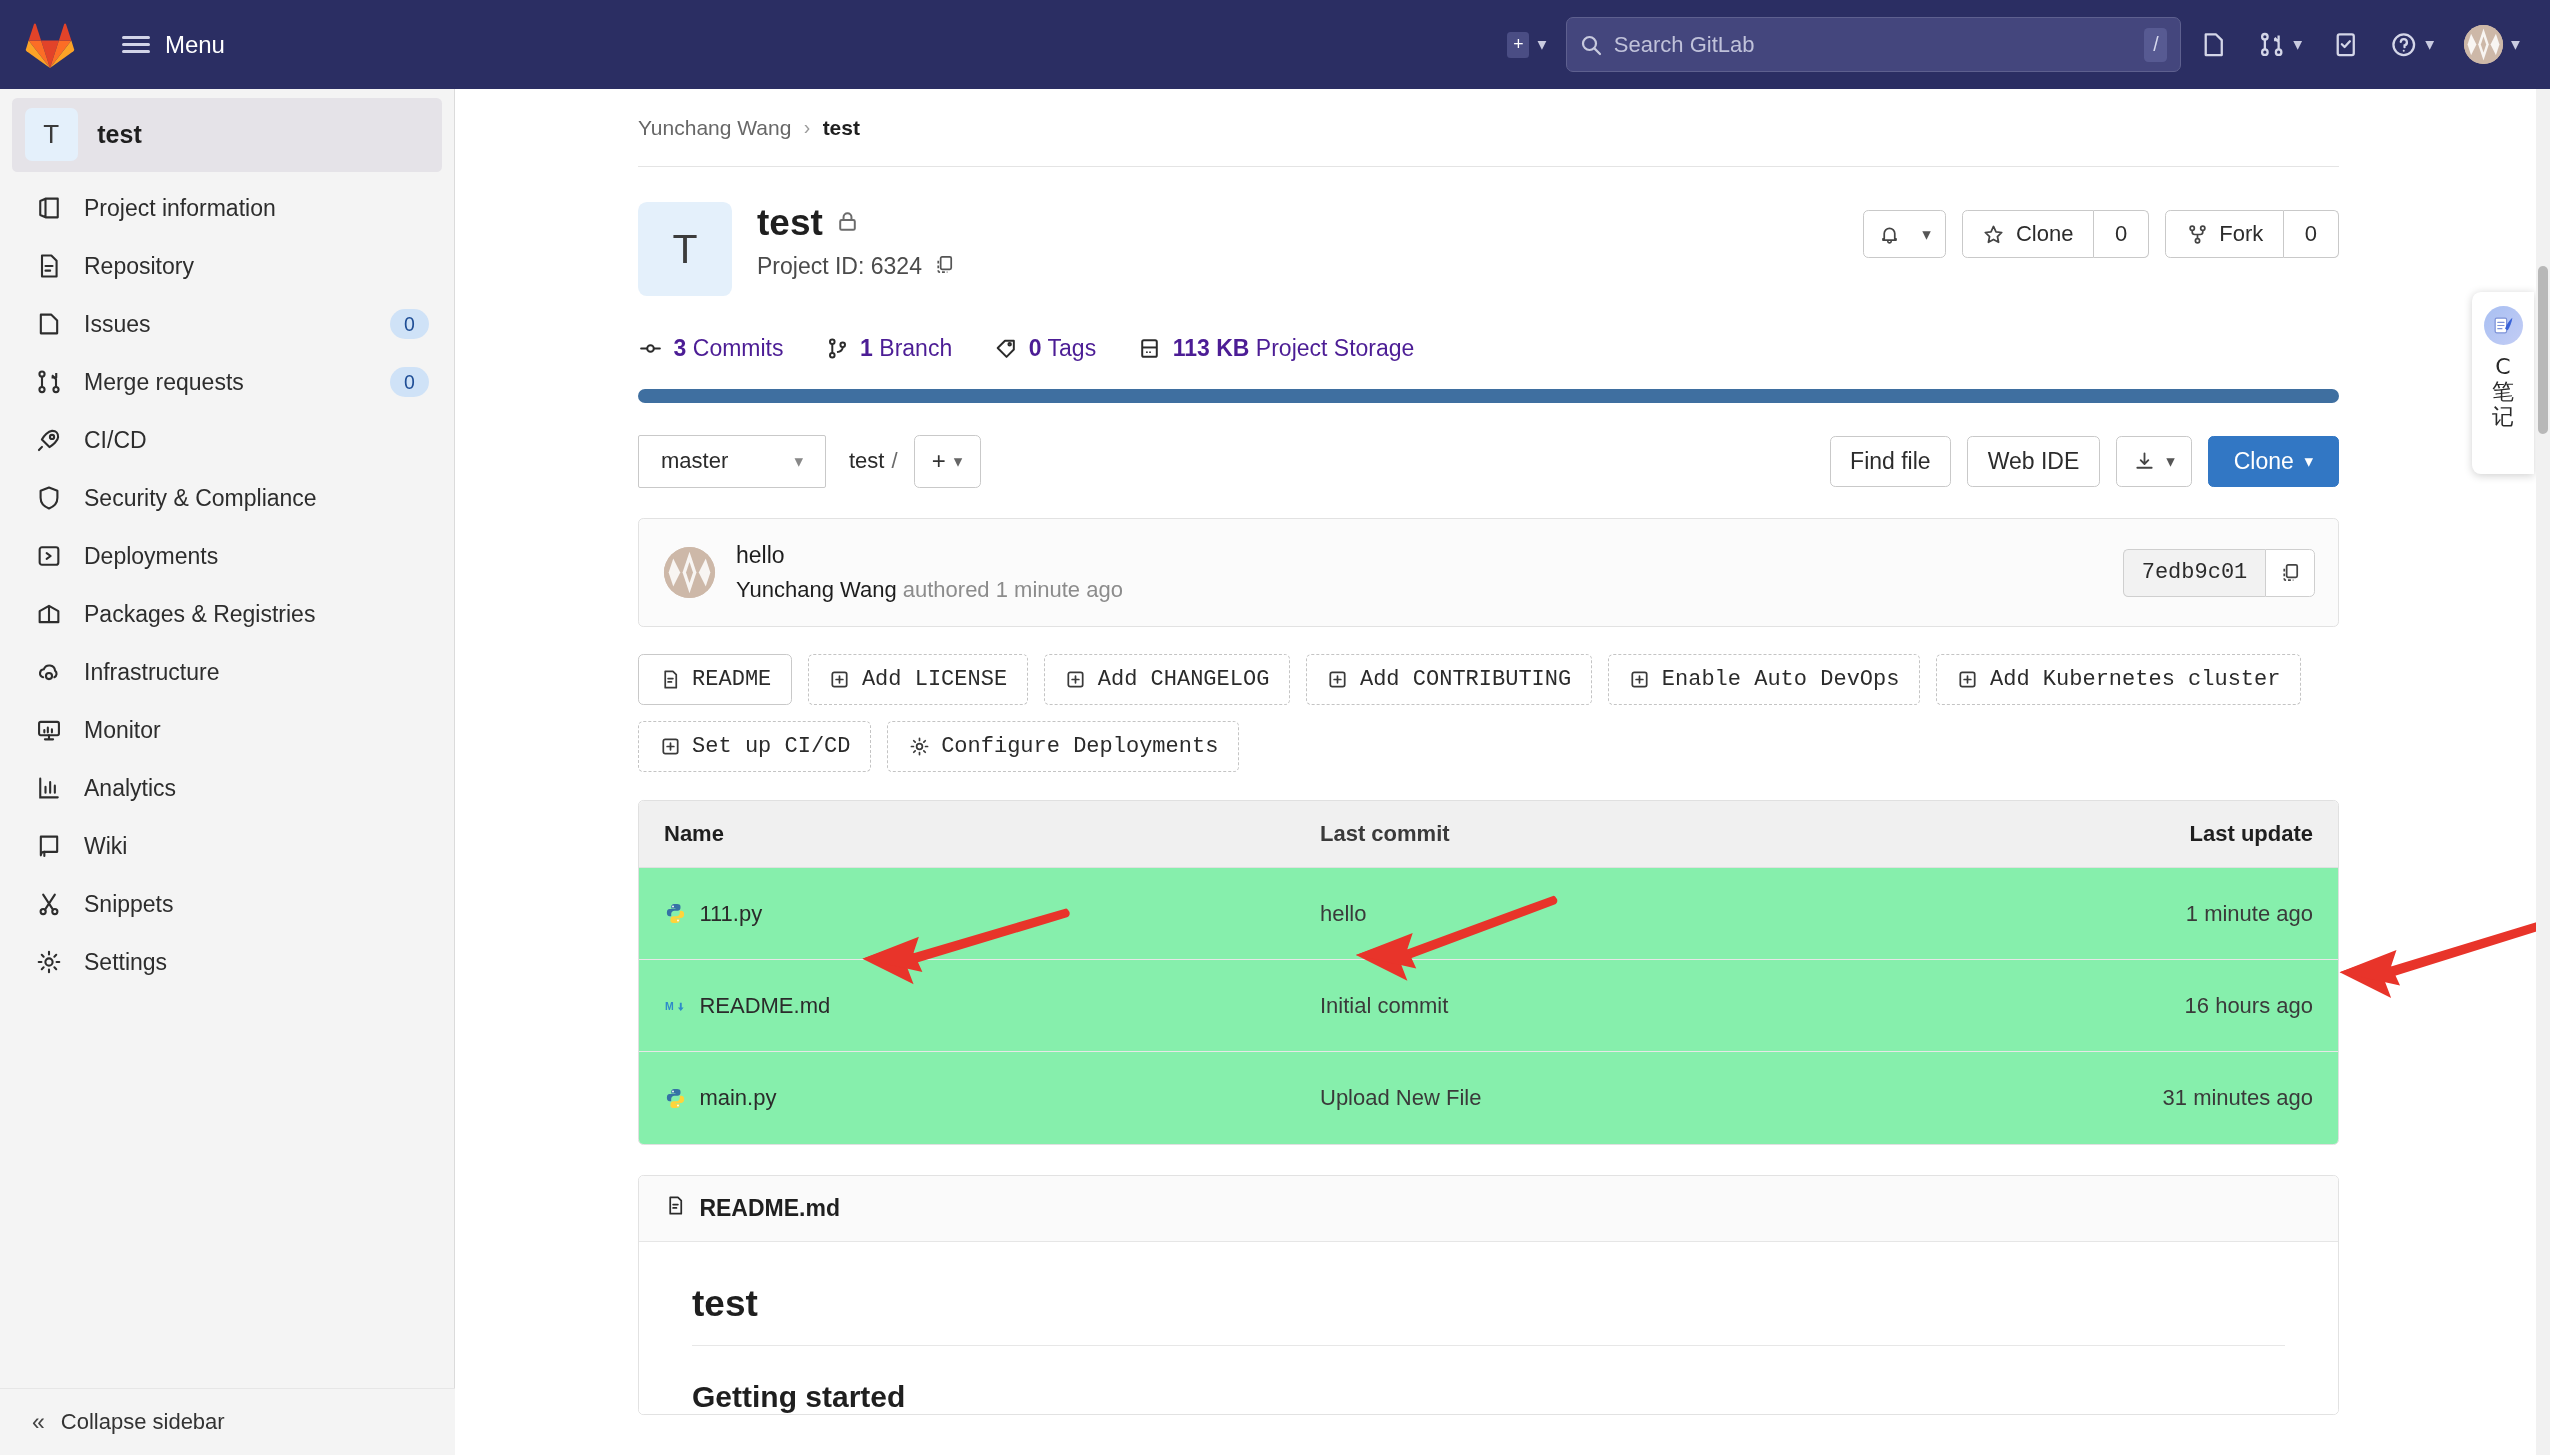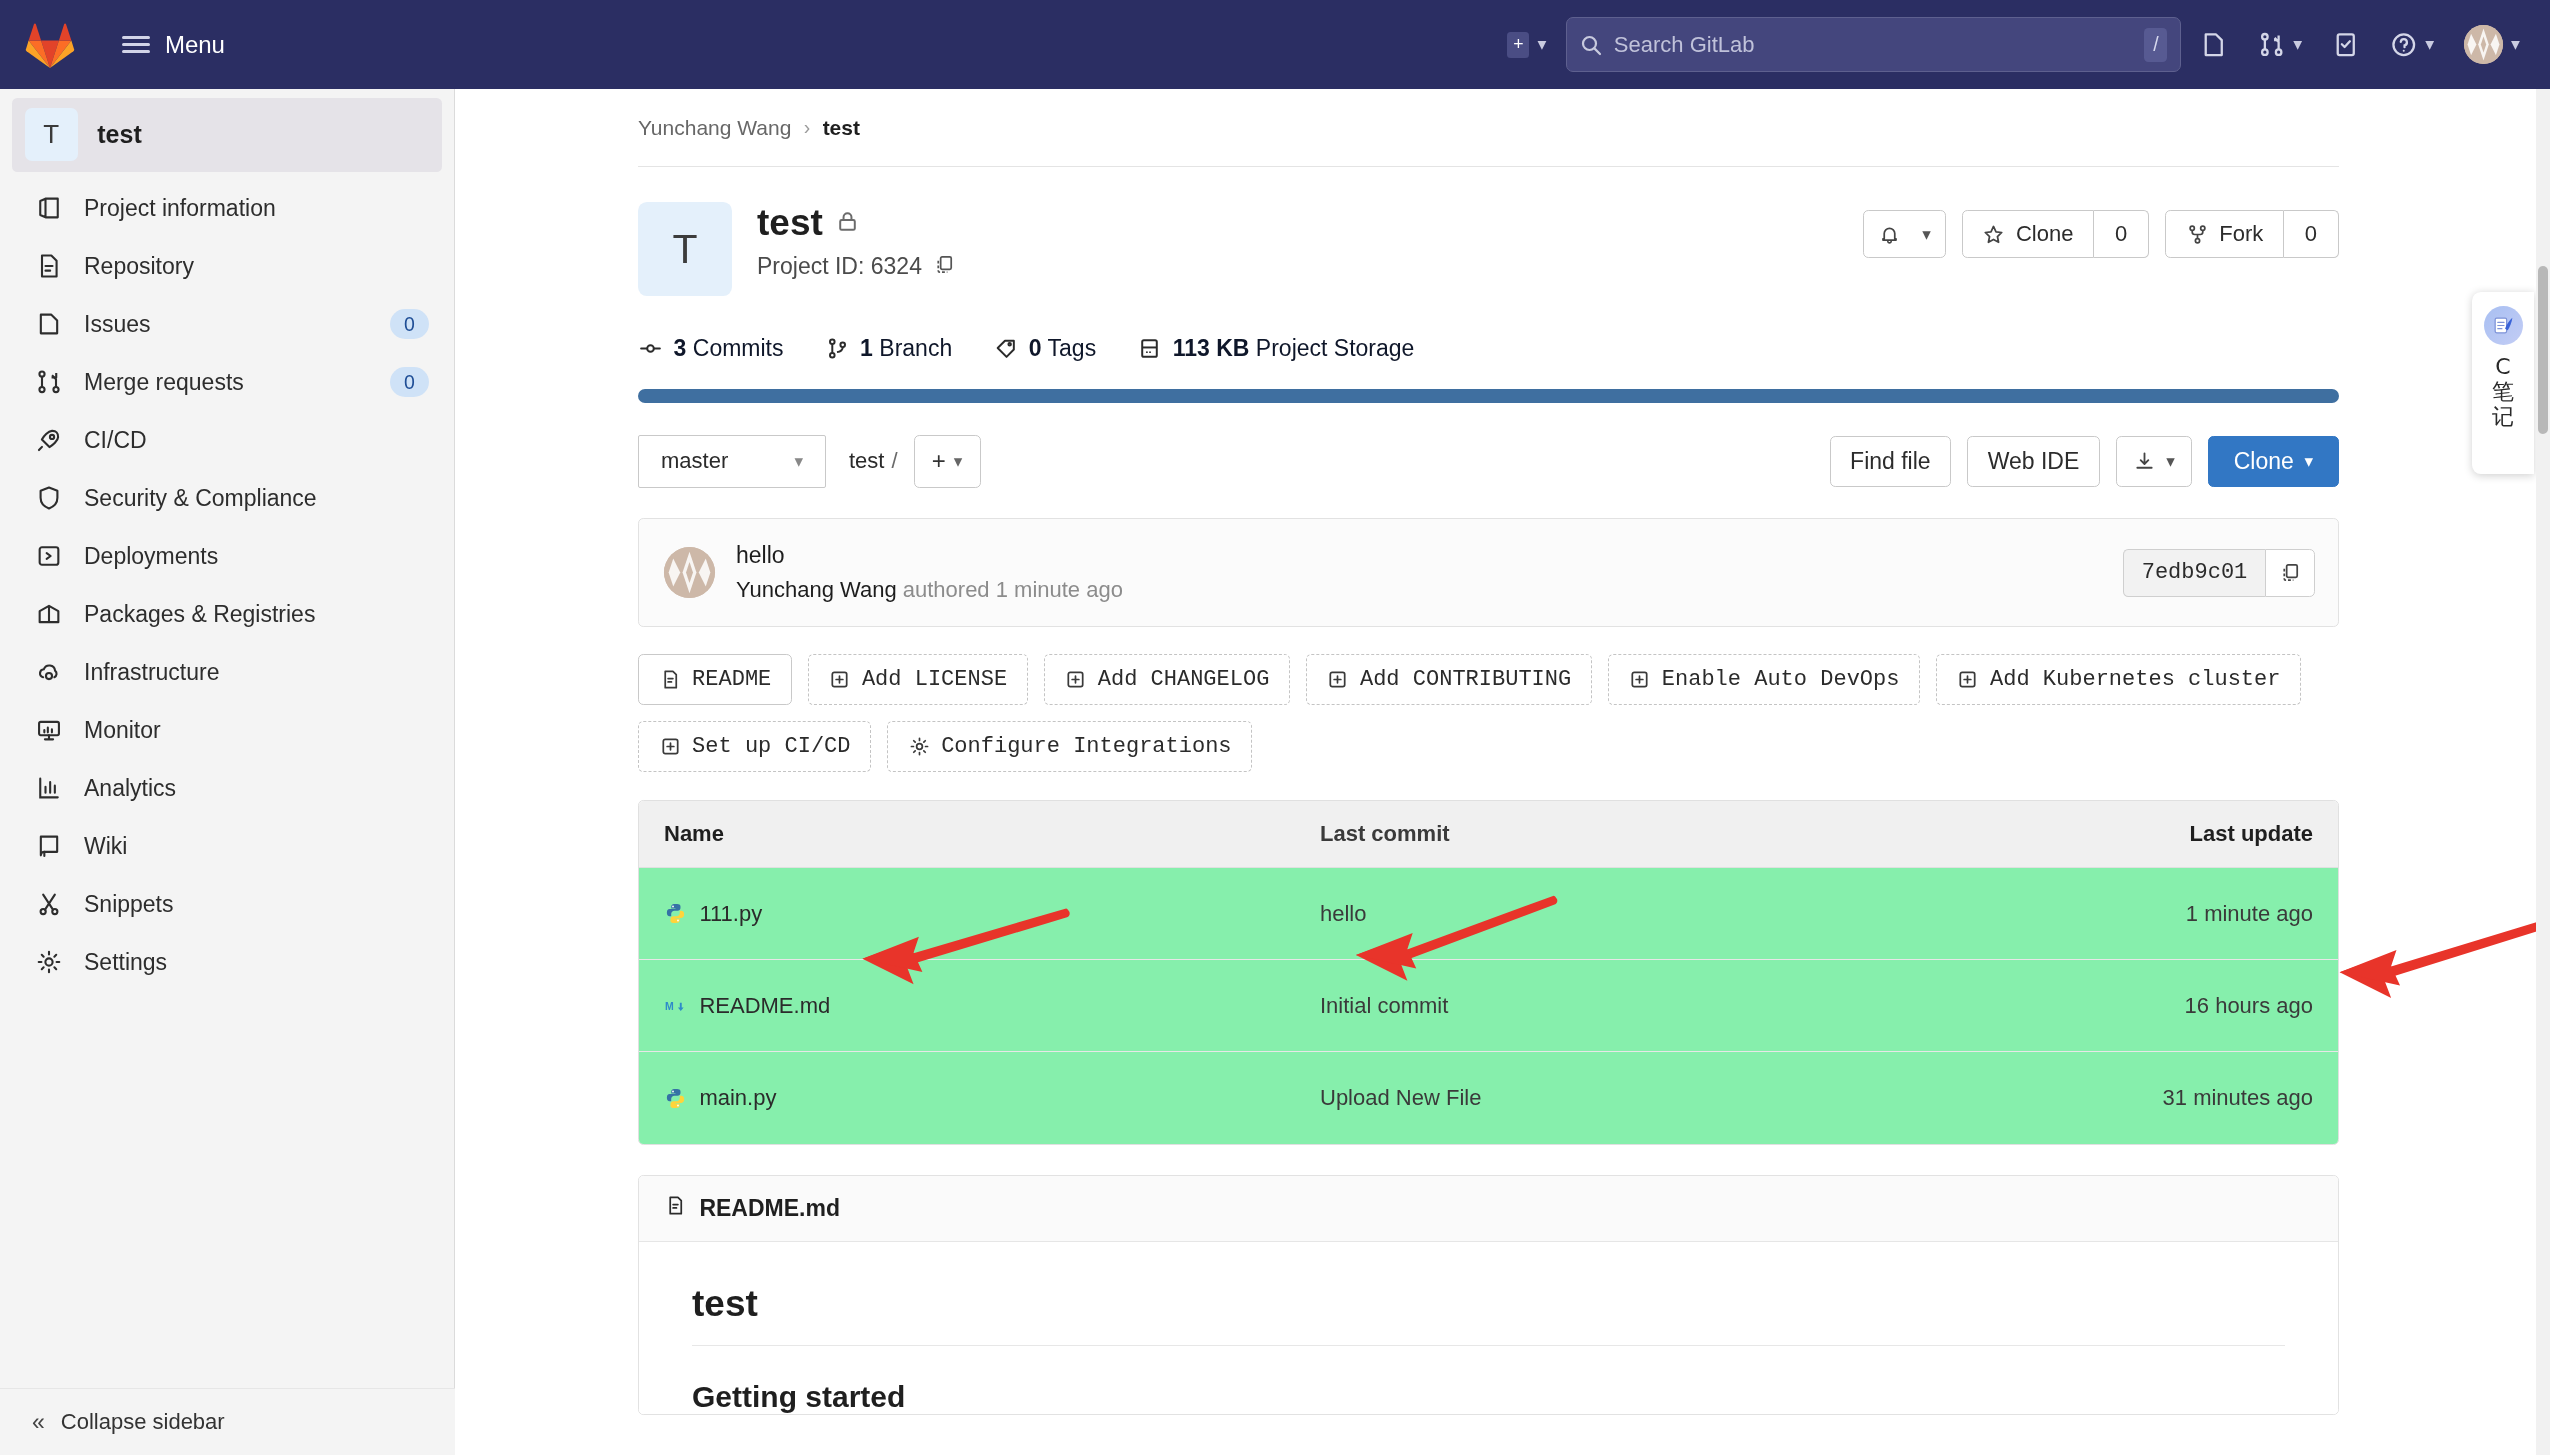--- a/index.html
+++ b/index.html
@@ -126,21 +126,21 @@
     background: #fff; color: #2c2c2c; font-size: 22px; cursor: pointer; white-space: nowrap;
   }
   .btn-group { display: flex; }
   .btn-group .btn:first-child { border-top-right-radius:0; border-bottom-right-radius:0; }
   .btn-group .btn:last-child { border-top-left-radius:0; border-bottom-left-radius:0; border-left:none; }
   .btn .ic { margin-right: 10.6px; width: 23px; height: 23px; }
   .btn .caret { margin-left: 10.6px; font-size: 17px; color: #555; }
 
   
   #proj-stats { display: flex; gap: 41px; margin-top: 39px; align-items: center; }
-  .stat { display: flex; align-items: center; gap: 10.6px; font-size: 23px; color: #0f172a; cursor:pointer; }
+  .stat { display: flex; align-items: center; gap: 10.6px; font-size: 23px; color: #4c1d95; cursor:pointer; }
   .stat b { font-weight: 700; }
   .stat .si { width: 25px; height: 25px; }
 
   
   #lang-bar {
     margin-top: 26.6px; height: 14px; border-radius: 7px; overflow: hidden;
     display: flex; width: 100%;
   }
 
   
@@ -770,21 +770,21 @@
         </span>
         <span>Set up CI/CD</span>
       </div>
       <div class="qa">
         <span class="ic">
           <svg viewBox="0 0 24 24" width="23" height="23" fill="none" stroke="#3a3a3a" stroke-width="1.8">
               <circle cx="12" cy="12" r="3"></circle>
               <path d="M12 3.6v2.1M12 18.3v2.1M20.4 12h-2.1M5.7 12H3.6M18 6l-1.5 1.5M7.5 16.5 6 18M18 18l-1.5-1.5M7.5 7.5 6 6" stroke-linecap="round"></path>
             </svg>
         </span>
-        <span>Configure Integrations</span>
+        <span>Configure Deployments</span>
       </div>
     </div>
 
     <div id="file-table">
       <div class="ft-head">
         <div class="col-name">Name</div>
         <div class="col-commit">Last commit</div>
         <div class="col-update">Last update</div>
       </div>
 

